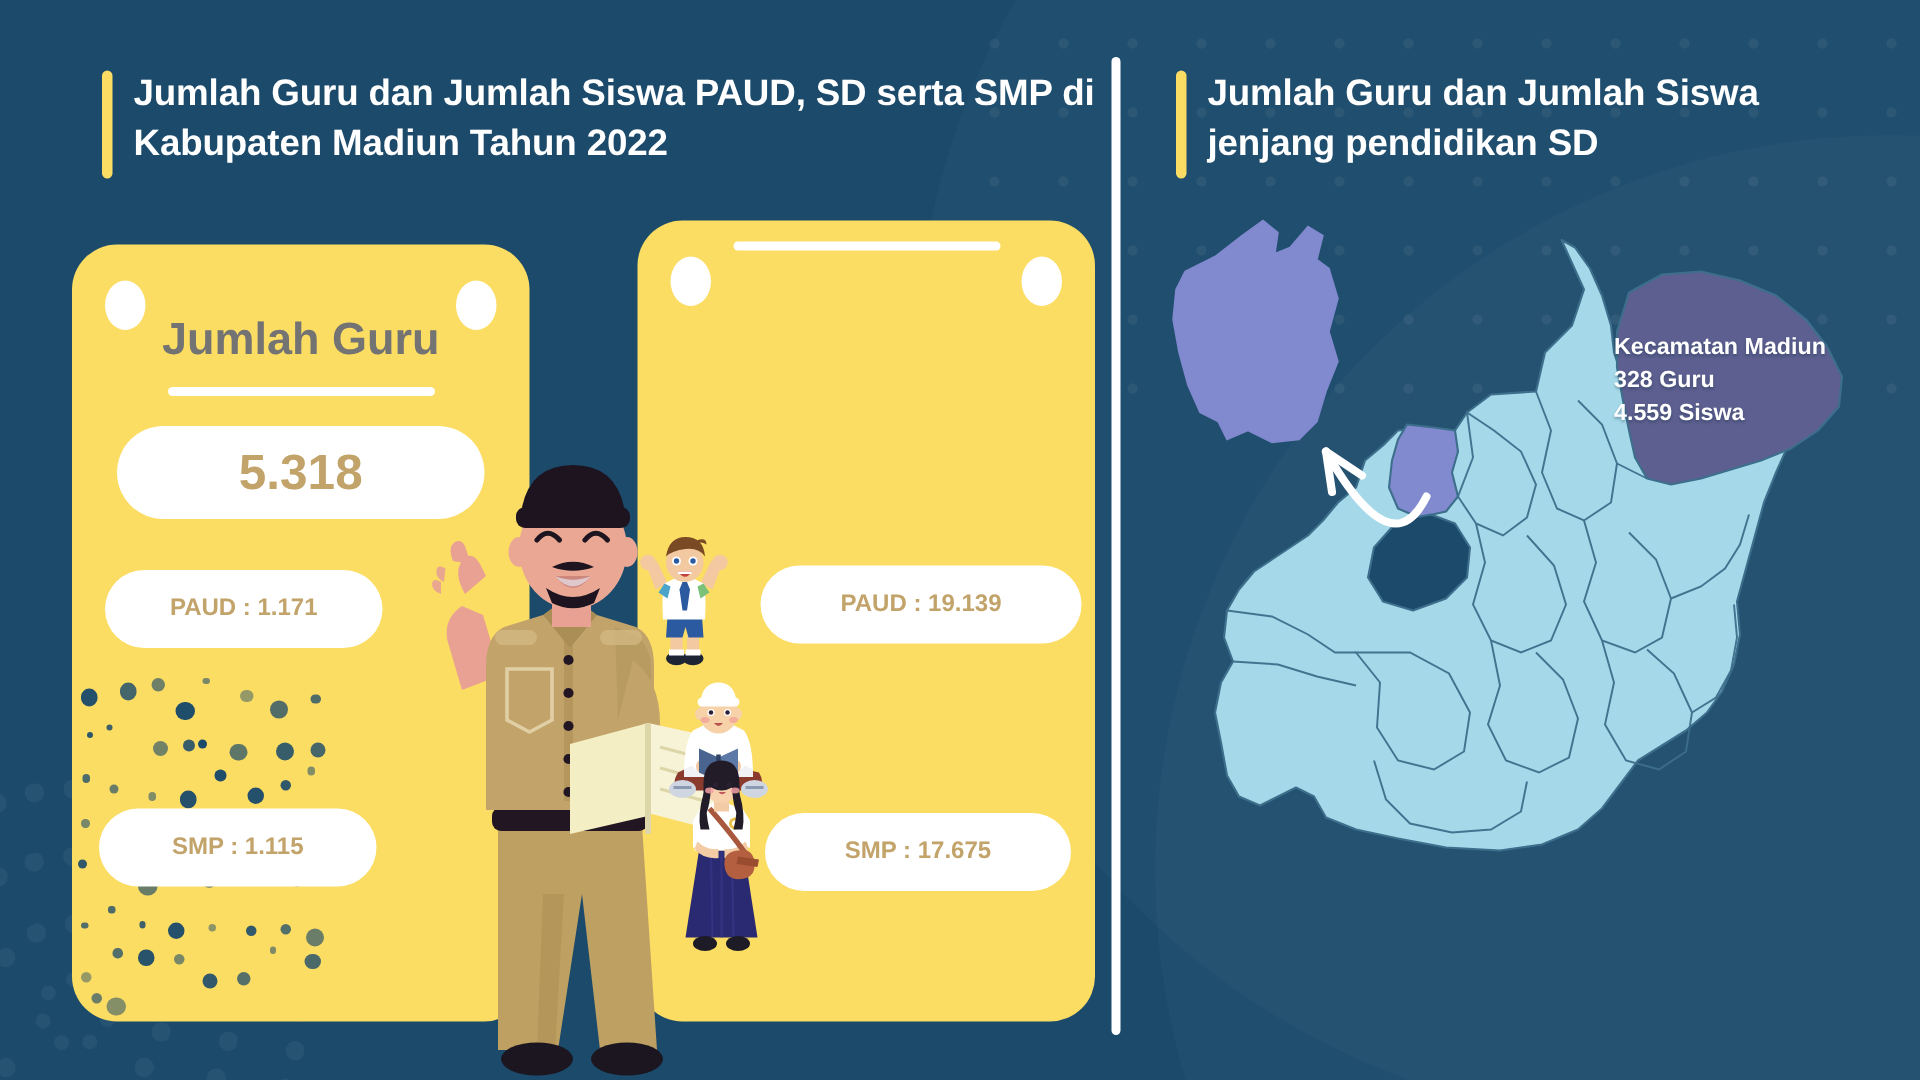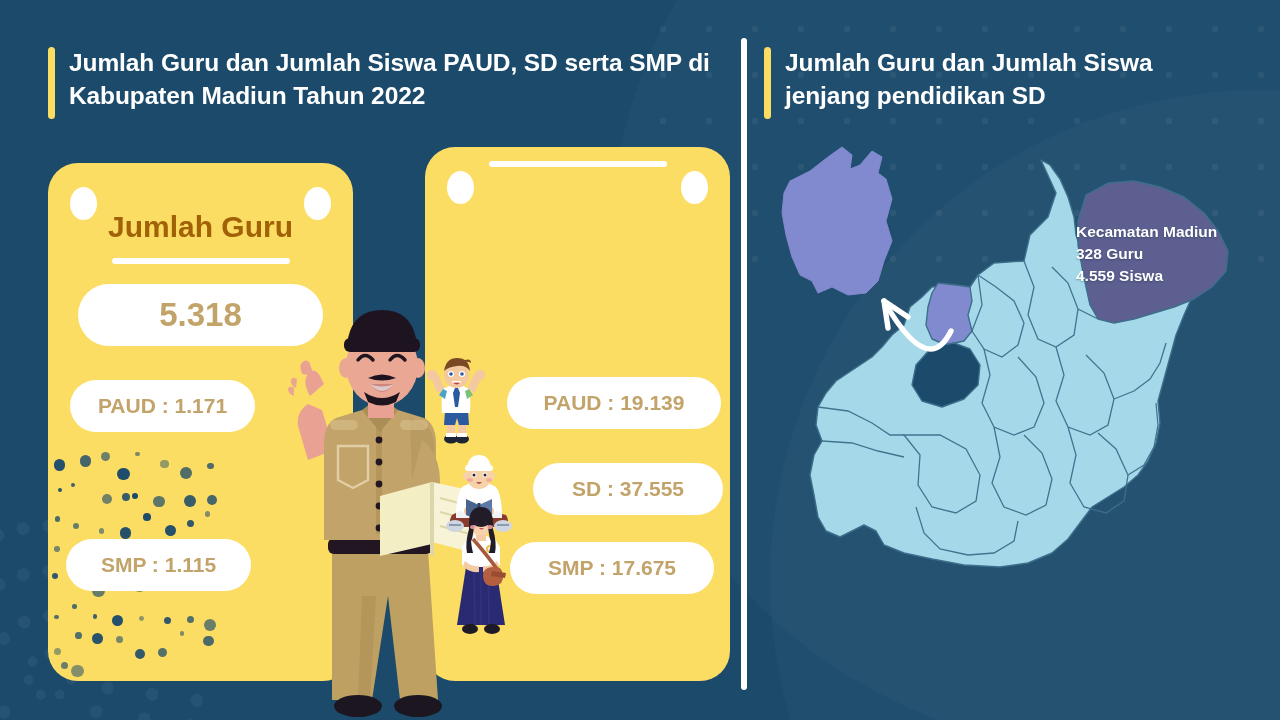--- a/index.html
+++ b/index.html
@@ -45,21 +45,21 @@
   .bg-rings span {
     position: absolute; border-radius: 50%;
     border: 13px dotted rgba(255,255,255,0.05);
   }
   .bg-rings span:nth-child(1) { inset: 0; }
   .bg-rings span:nth-child(2) { inset: 45px; }
   .bg-rings span:nth-child(3) { inset: 90px; }
   .bg-rings span:nth-child(4) { inset: 128px; border-width: 10px; }
 
   
-  .hdr { position: absolute; display: flex; align-items: flex-start; gap: 14px; }
+  .hdr { position: absolute; display: flex; align-items: flex-start; gap: 14px; margin-left: 20px; }
   .hdr .bar {
     width: 7px; border-radius: 4px; background: #fcdd63; flex: none;
   }
   .hdr h1 {
     color: #ffffff;
     font-size: 24.5px;
     font-weight: bold;
     line-height: 1.33;
     letter-spacing: -0.1px;
   }
@@ -96,21 +96,21 @@
   .punch {
     position: absolute; width: 27px; height: 33px;
     background: #ffffff; border-radius: 50%;
   }
   .punch.l { left: 22px; top: 24px; }
   .punch.r { right: 22px; top: 24px; }
 
   .card h2 {
     position: relative;
     text-align: center;
-    color: #a16207;
+    color: #737373;
     font-size: 30px;
     font-weight: bold;
     margin-top: 47px;
   }
   .rule {
     position: relative;
     width: 178px; height: 6px;
     background: #ffffff; border-radius: 3px;
     margin: 14px auto 0;
   }
@@ -125,21 +125,21 @@
     font-size: 33px; font-weight: bold;
   }
 
   .sub-pill {
     position: absolute;
     height: 52px;
     background: #ffffff;
     border-radius: 28px;
     display: flex; align-items: center; justify-content: center;
     color: #c2a36a;
-    font-size: 21px; font-weight: bold;
+    font-size: 16px; font-weight: bold;
     white-space: nowrap;
     padding: 0 20px;
   }
   #guru-paud  { left: 22px; top: 217px; width: 185px; }
   #guru-sd    { left: 62px; top: 295px; width: 185px; }
   #guru-smp   { left: 18px; top: 376px; width: 185px; }
 
   #siswa-paud { left: 82px; top: 230px; width: 214px; }
   #siswa-sd   { left: 108px; top: 316px; width: 190px; }
   #siswa-smp  { left: 85px; top: 395px; width: 204px; text-align: center; }
@@ -278,21 +278,20 @@
     <div class="big-pill">5.318</div>
     <div class="sub-pill" id="guru-paud">PAUD : 1.171</div>
     <div class="sub-pill" id="guru-smp">SMP : 1.115</div>
   </div>
 
   <div class="card" id="card-siswa">
     <div class="punch l"></div>
     <div class="punch r"></div>
     <div class="rule"></div>
     <div class="sub-pill" id="siswa-paud">PAUD : 19.139</div>
-    <div class="sub-pill" id="siswa-sd">SD : 37.555</div>
     <div class="sub-pill" id="siswa-smp">SMP : 17.675</div>
   </div>
 
   <svg class="illus" id="teacher" viewBox="0 0 220 420">
 
     <path d="M38 96 q-8 -14 -2 -22 q6 -8 12 2 l4 8" fill="#e8a193"></path>
     <path d="M30 74 q-4 -10 2 -13 q5 -2 7 6 l3 9 z" fill="#e8a193"></path>
     <path d="M24 88 q-6 -3 -5 -8 q1 -4 6 -1" fill="#e8a193" opacity="0.9"></path>
     <path d="M22 96 q-6 -2 -6 -7 q1 -4 6 -1" fill="#e8a193" opacity="0.9"></path>
     <path d="M36 104 q-12 8 -10 22 l10 34 l26 -10 l-12 -40 z" fill="#e8a193"></path>

